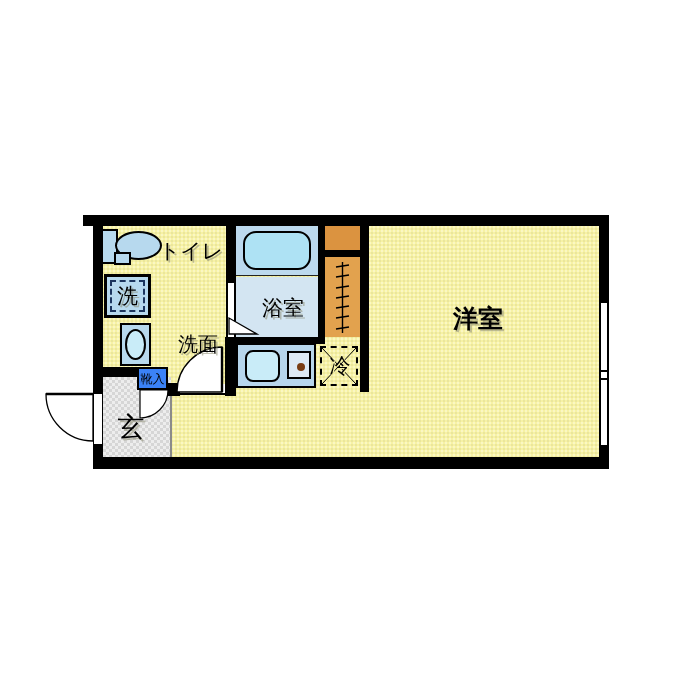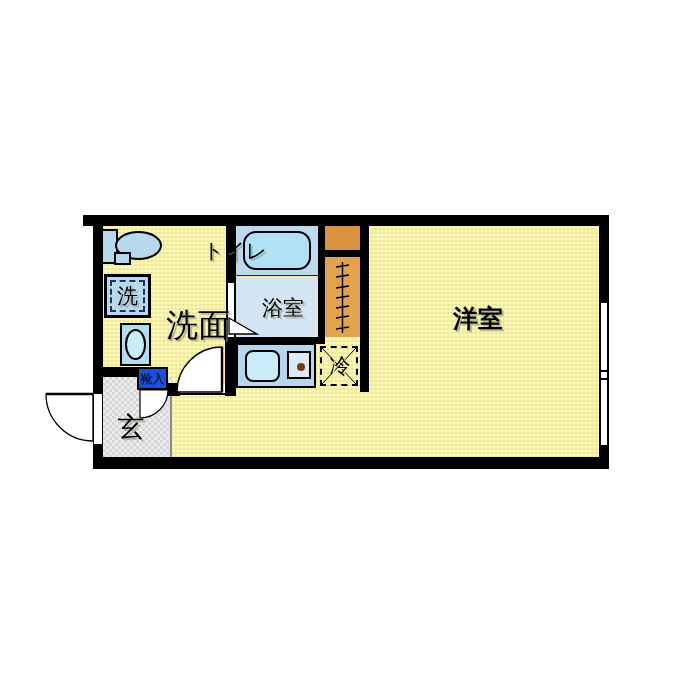--- a/index.html
+++ b/index.html
@@ -50,21 +50,21 @@
   <div class="abs" style="left:104px;top:274px;width:47px;height:44px;background:#b7d9ee;border:3px solid #000;">
     <div class="abs" style="left:3px;top:3px;right:3px;bottom:3px;border:2px dashed #1c355e;"></div>
     <div class="abs center jp" style="left:0;top:0;width:41px;height:38px;font-size:21px;">洗</div>
   </div>
 
   <div class="abs waterbox" style="left:120px;top:323px;width:31px;height:43px;"></div>
   <div class="abs" style="left:125px;top:329px;width:21px;height:31px;background:#c9ecf8;border:2px solid #000;border-radius:50%;"></div>
 
   <div class="abs floor-gray" style="left:103px;top:377px;width:68px;height:80px;"></div>
   <div class="abs" style="left:170px;top:390px;width:2px;height:67px;background:#8a8a8a;"></div>
-  <div class="abs center" style="left:137px;top:367px;width:31px;height:23px;background:#1d4ed8;border:2px solid #000;">
+  <div class="abs center" style="left:137px;top:367px;width:31px;height:23px;background:#3b82f6;border:2px solid #000;">
     <span class="jp" style="font-size:12px;text-shadow:none;">靴入</span>
   </div>
 
   <div class="wall" style="left:83px;top:215px;width:526px;height:11px;"></div>
   <div class="wall" style="left:93px;top:457px;width:516px;height:12px;"></div>
   <div class="wall" style="left:93px;top:226px;width:10px;height:167px;"></div>
   <div class="wall" style="left:93px;top:445px;width:10px;height:12px;"></div>
   <div class="wall" style="left:599px;top:226px;width:10px;height:77px;"></div>
   <div class="wall" style="left:599px;top:445px;width:10px;height:12px;"></div>
   <div class="wall" style="left:226px;top:226px;width:10px;height:57px;"></div>
@@ -114,20 +114,20 @@
       <line x1="336" y1="318" x2="349" y2="316"></line>
       <line x1="336" y1="329" x2="349" y2="327"></line>
     </g>
 
     <g stroke="#000" stroke-width="1">
       <line x1="322" y1="348" x2="356" y2="384"></line>
       <line x1="356" y1="348" x2="322" y2="384"></line>
     </g>
   </svg>
 
-  <div class="abs center jp" style="left:160px;top:240px;width:62px;height:23px;font-size:21px;margin-left:44px;">トイレ</div>
+  <div class="abs center jp" style="left:160px;top:240px;width:62px;height:23px;font-size:21px;">トイレ</div>
   <div class="abs center jp" style="left:248px;top:296px;width:70px;height:24px;font-size:21px;">浴室</div>
-  <div class="abs center jp" style="left:152px;top:312px;width:92px;height:26px;font-size:32px;">洗面</div>
+  <div class="abs center jp" style="left:152px;top:331px;width:92px;height:26px;font-size:20px;">洗面</div>
   <div class="abs center jp" style="left:116px;top:411px;width:30px;height:30px;font-size:27px;">玄</div>
   <div class="abs center jp" style="left:448px;top:305px;width:60px;height:27px;font-size:25px;font-weight:bold;">洋室</div>
   <div class="abs center jp" style="left:328px;top:354px;width:24px;height:24px;font-size:21px;text-shadow:1px 1px 0 #f7f2a4;">冷</div>
 
 </div>
 
 </body></html>

